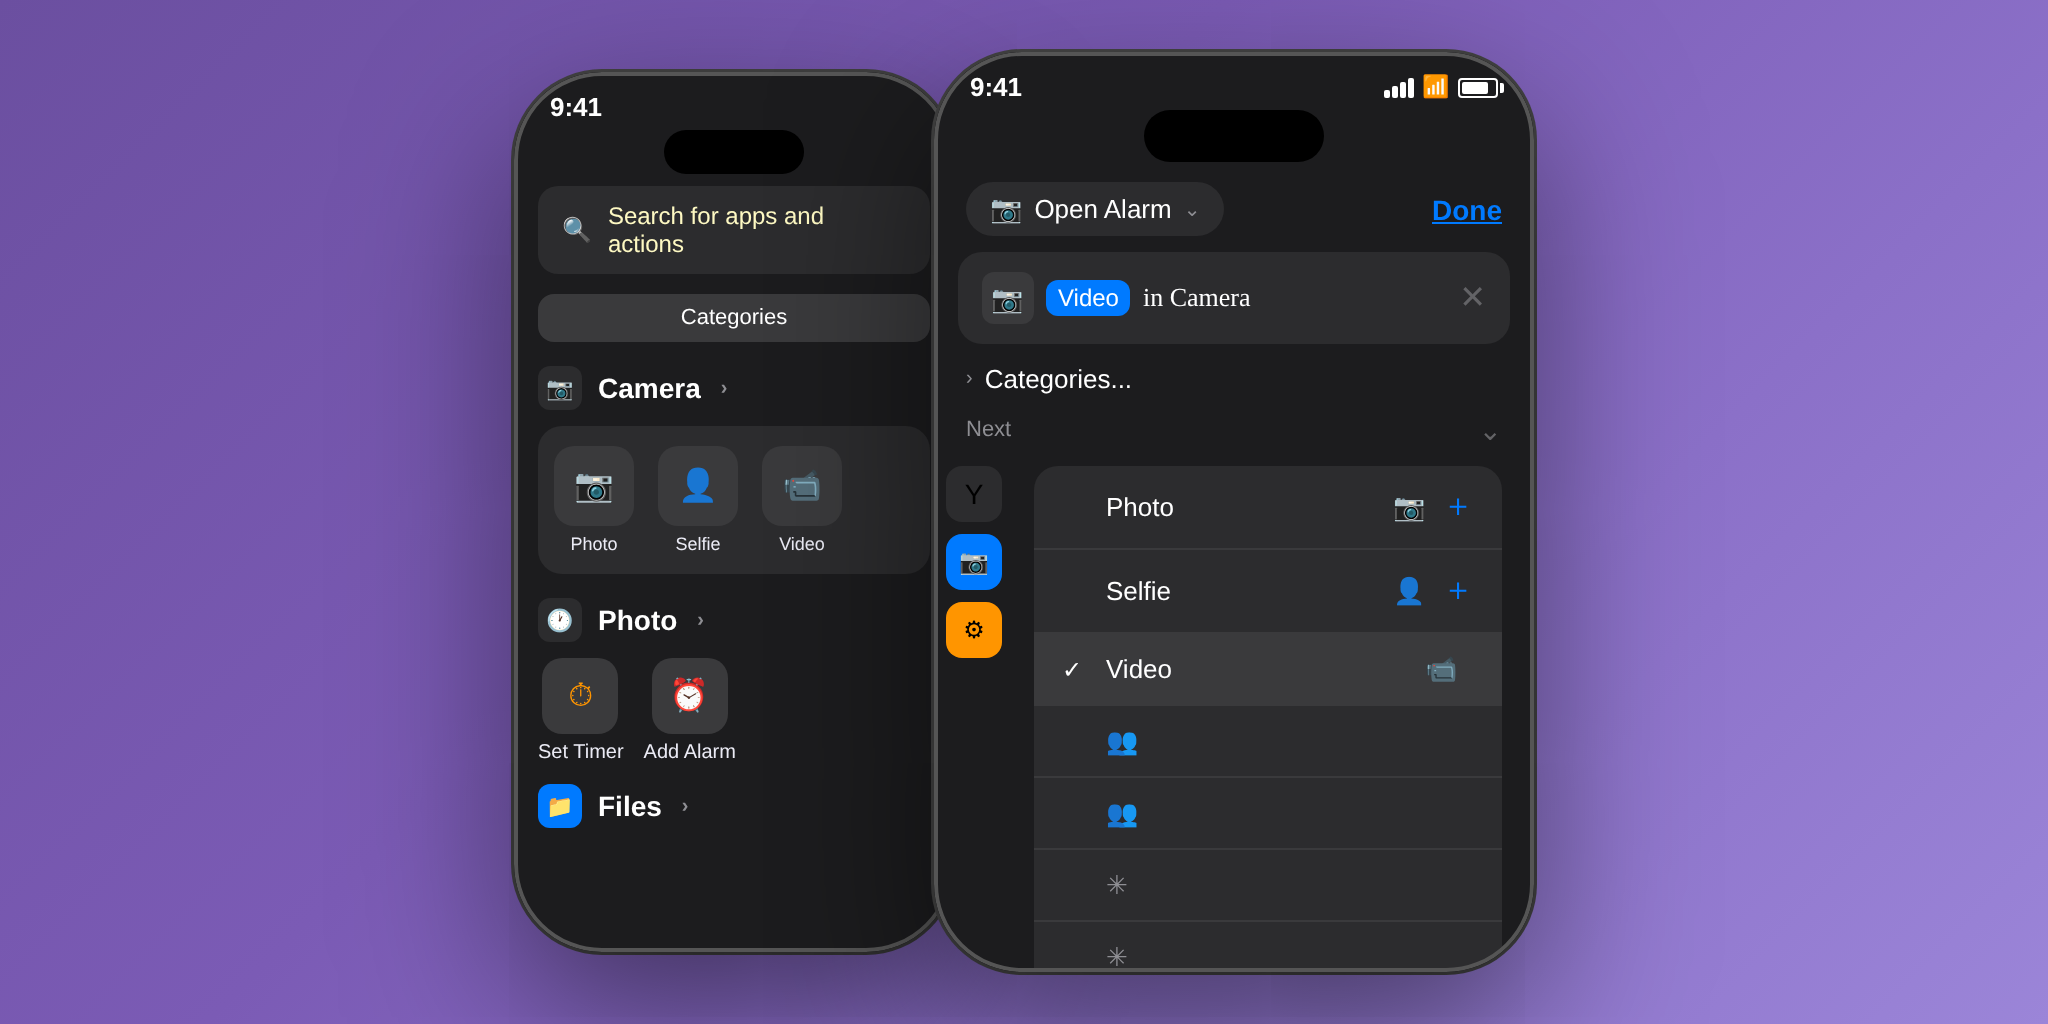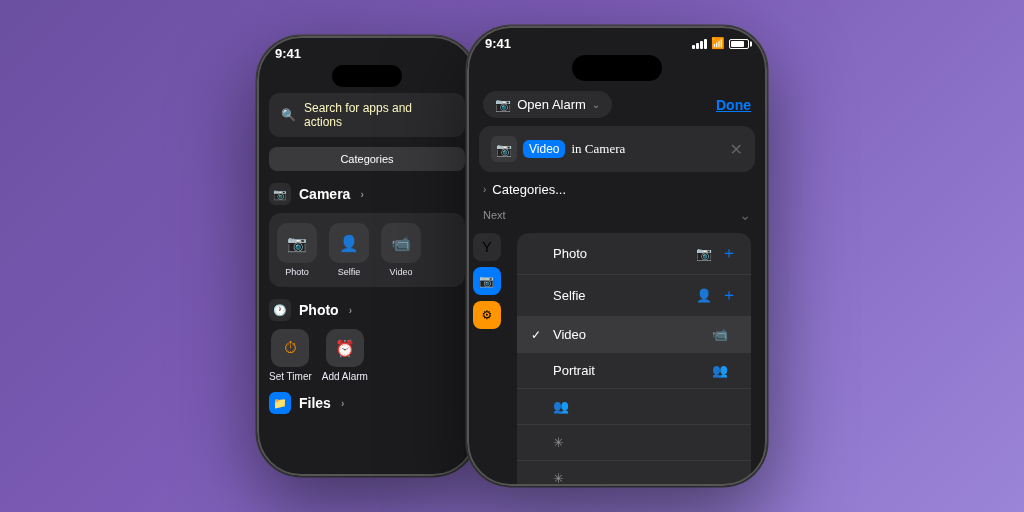--- a/index.html
+++ b/index.html
@@ -601,21 +601,20 @@
           <span class="dropdown-item-icon">👤</span>
           <span class="dropdown-item-plus">＋</span>
         </div>
         <div class="dropdown-item" style="background:#3a3a3c;">
           <span class="dropdown-item-check" style="color:white;">✓</span>
           <span class="dropdown-item-label">Video</span>
           <span class="dropdown-item-icon">📹</span>
         </div>
         <div class="dropdown-item">
           <span class="dropdown-item-check"></span>
-          <span class="dropdown-item-label">Portrait</span>
           <span class="dropdown-item-icon">👥</span>
         </div>
         <div class="dropdown-item">
           <span class="dropdown-item-check"></span>
           <span class="dropdown-item-icon">👥</span>
         </div>
         <div class="dropdown-item">
           <span class="dropdown-item-check"></span>
           <span class="dropdown-item-icon">✳</span>
         </div>

